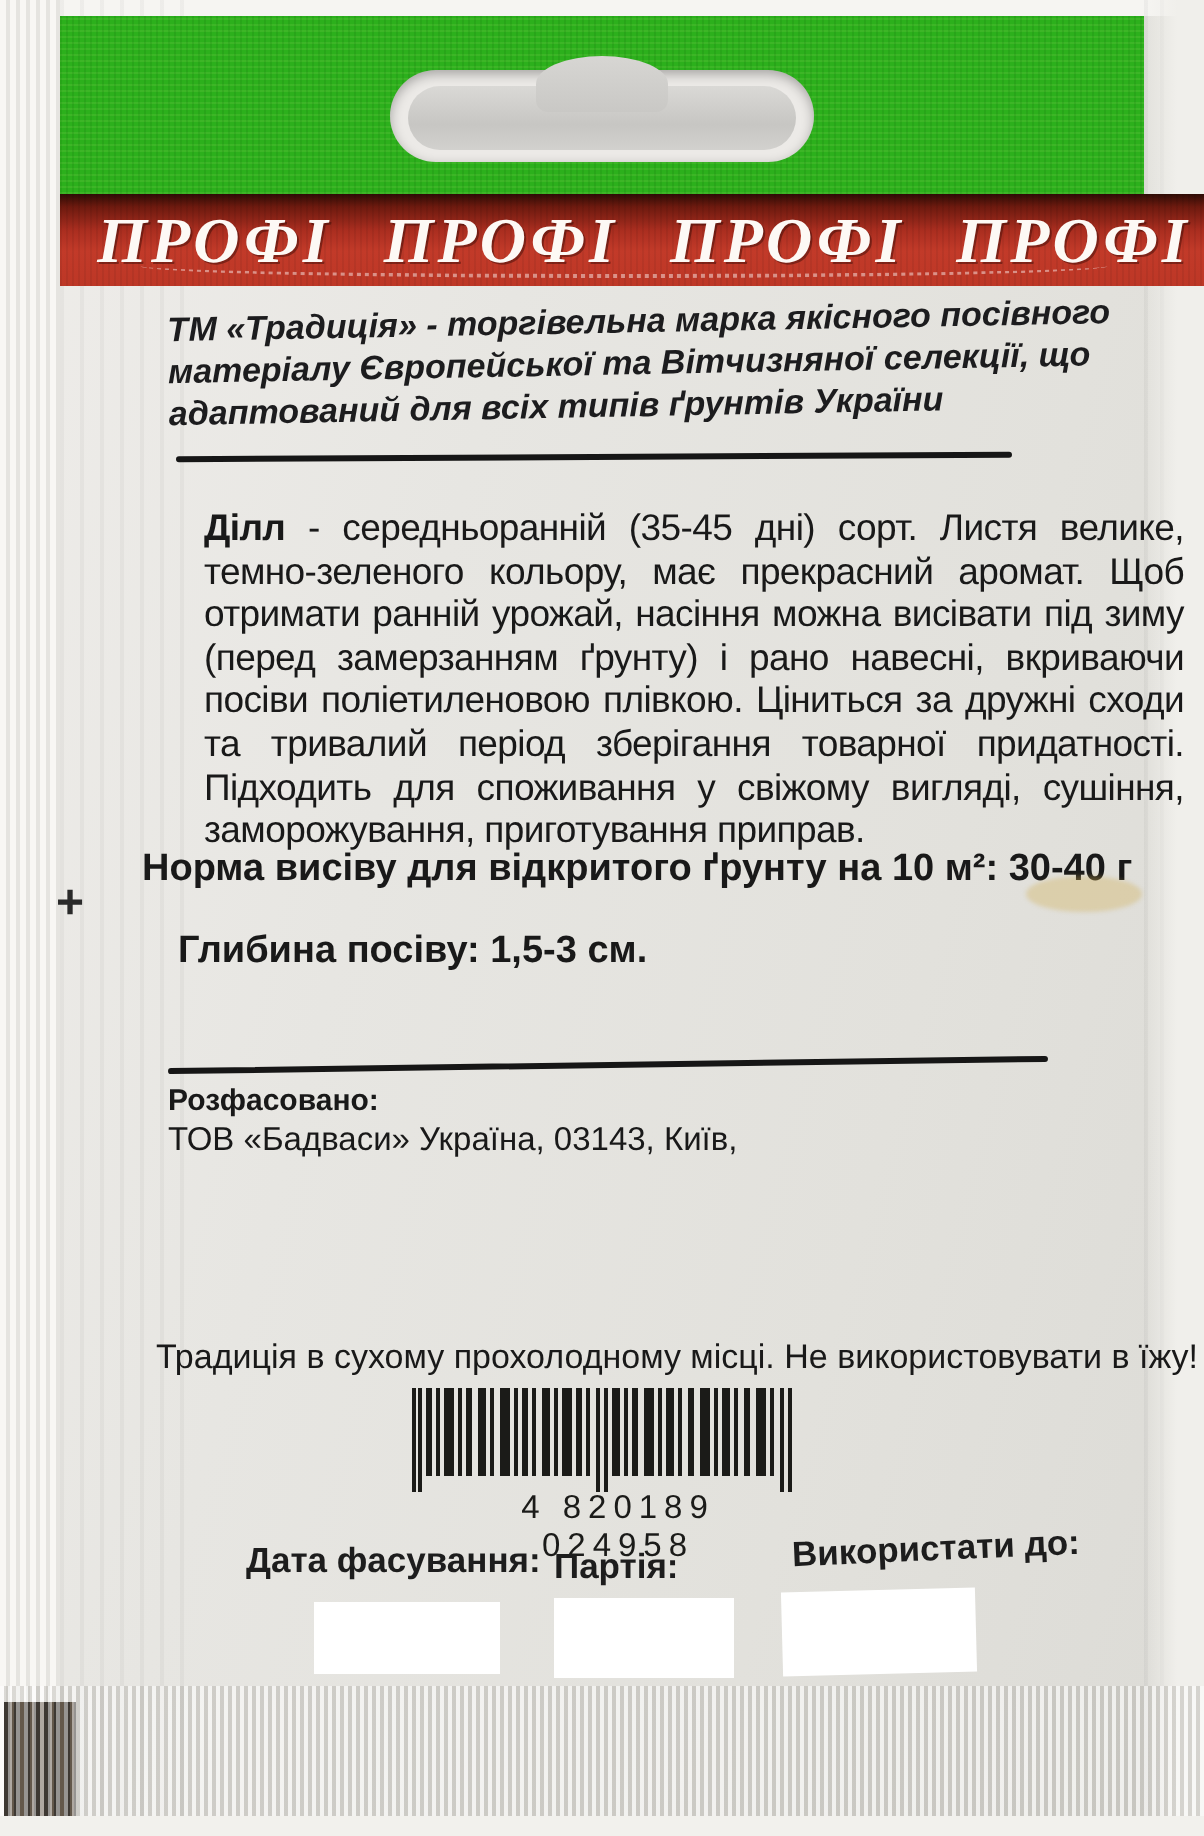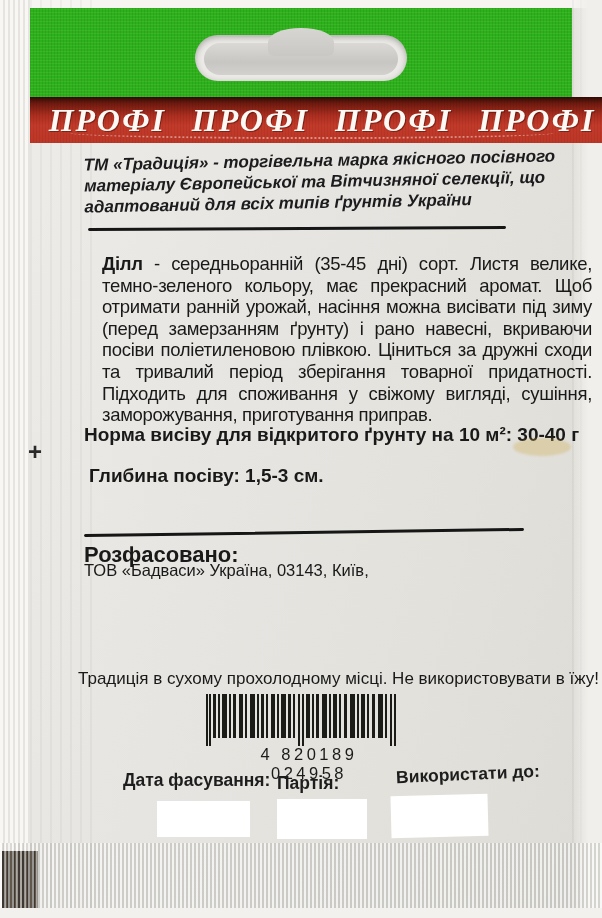--- a/index.html
+++ b/index.html
@@ -43,26 +43,26 @@
     text-shadow:1px 1px 0 rgba(50,8,4,0.45);}
   
   .intro{position:absolute;left:84px;top:150px;width:478px;margin:0;
     font-style:italic;font-weight:bold;font-size:17px;line-height:21px;
     transform:rotate(-1.1deg);color:#1c1c1e;}
   .rule{position:absolute;background:#161616;border-radius:2px;}
   .rule1{left:88px;top:227px;width:418px;height:3px;transform:rotate(-0.3deg);}
   .rule2{left:84px;top:531px;width:440px;height:3px;transform:rotate(-0.8deg);}
   .desc{position:absolute;left:84px;top:235px;width:490px;margin:18px;
     font-size:18.5px;line-height:21.6px;letter-spacing:-0.3px;text-align:justify;}
-  .rate{position:absolute;left:84px;top:424px;width:500px;margin:0;
+  .rate{position:absolute;left:71px;top:424px;width:500px;margin:0;
     font-weight:bold;font-size:19px;}
   .depth{position:absolute;left:89px;top:465px;width:400px;margin:0;
     font-weight:bold;font-size:19px;}
   .packed-label{position:absolute;left:84px;top:542px;margin:0;
-    font-weight:bold;font-size:22px;}
+    font-weight:bold;font-size:15px;}
   .packed-company{position:absolute;left:84px;top:561px;margin:0;font-size:16.5px;text-align:right;}
   .dstu{position:absolute;left:84px;top:619px;margin:0;font-size:17px;}
   .treat1{position:absolute;left:78px;top:648px;margin:0;font-size:17px;}
   .treat2{position:absolute;left:78px;top:669px;margin:0;font-size:17px;}
   
   .barcode{position:absolute;left:203px;top:694px;width:196px;text-align:center;}
   .barcode svg{display:block;margin:0 auto;}
   .barcode-digits{margin-top:-1px;font-size:16.5px;letter-spacing:3.5px;color:#1b1b19;margin-left:16px;}
   
   .field-label{position:absolute;margin:0;font-weight:bold;font-size:17.5px;color:#1d1d1d;}

